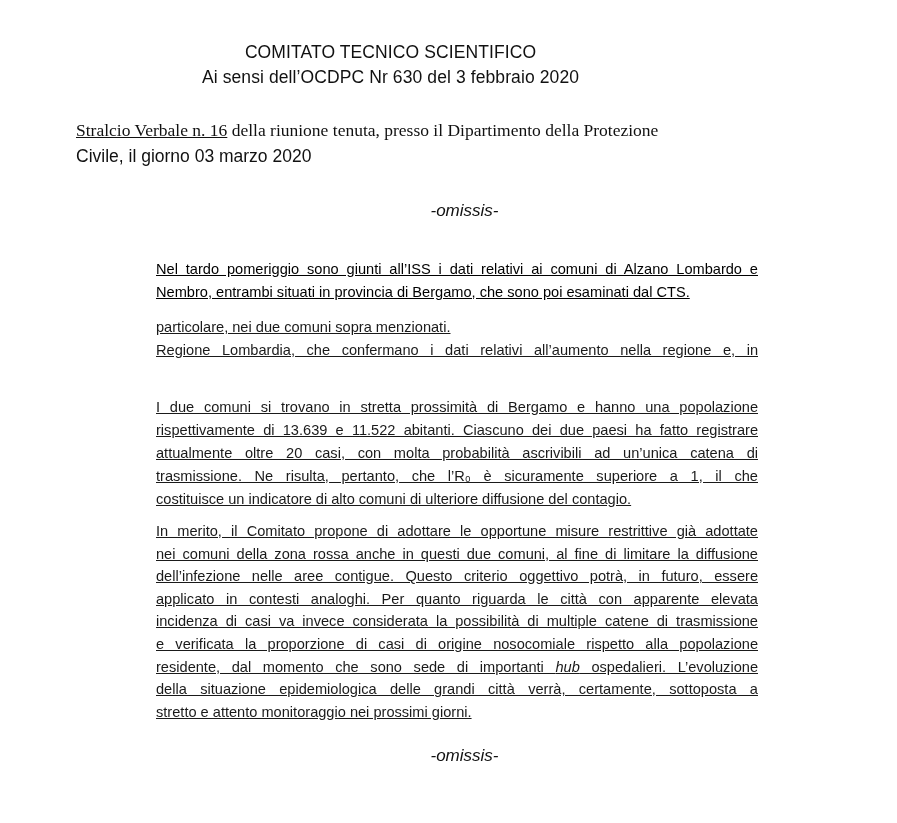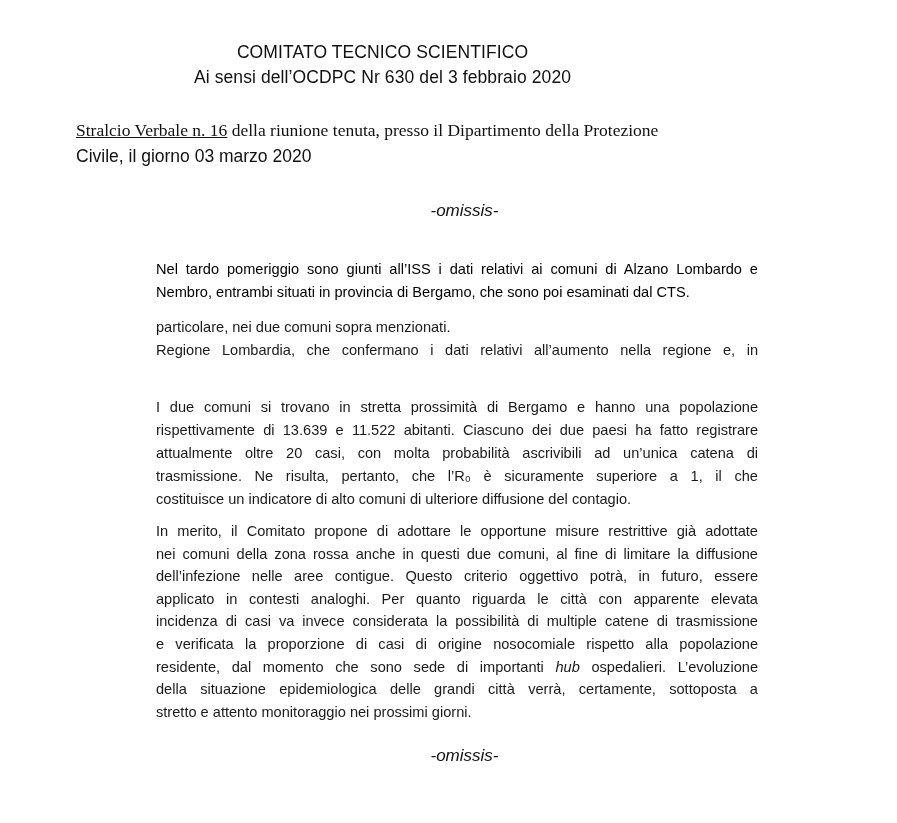--- a/index.html
+++ b/index.html
@@ -1,40 +1,40 @@
 <!DOCTYPE html>
 <html><head>
 <meta charset="utf-8">
 <style>
   html, body { margin: 0; padding: 0; background: #ffffff; }
   body {
     width: 897px; height: 823px; position: relative; overflow: hidden;
     font-family: "Liberation Sans", sans-serif; color: #111;
   }
   .hdr {
-    position: absolute; left: 0; width: 765px; text-align: center;
+    position: absolute; left: 8px; width: 765px; text-align: center;
     font-size: 17.5px; letter-spacing: 0.1px; color: #111;
   }
   #h1 { top: 42px; }
   #h2 { top: 67px; }
   .intro {
     position: absolute; left: 76px; width: 760px; font-size: 17.5px; line-height: 25px; color: #111;
   }
   .intro .u { text-decoration: underline; }
   .omissis {
     position: absolute; left: 16px; width: 897px; text-align: center;
     font-style: italic; font-size: 17px; color: #111;
   }
   #om1 { top: 201px; }
   #om2 { top: 746px; }
   .para {
     position: absolute; left: 156px; width: 602px; font-size: 14.6px; line-height: 22.5px; color: #1a1a1a;
     text-align: justify;
   }
-  .para .line { display: block; white-space: nowrap; text-align-last: justify; }
+  .para .line { display: block; white-space: nowrap; text-align-last: justify; text-decoration: underline; }
   .para .line.last { text-align-last: left; }
   .bold { font-weight: normal; color: #000; }
   #p1 { top: 258px; }
   #p2 { top: 316px; }
   #p3 { top: 396px; line-height: 23px; }
   #p4 { top: 520px; line-height: 22.6px; }
 </style>
 </head>
 <body>
 

